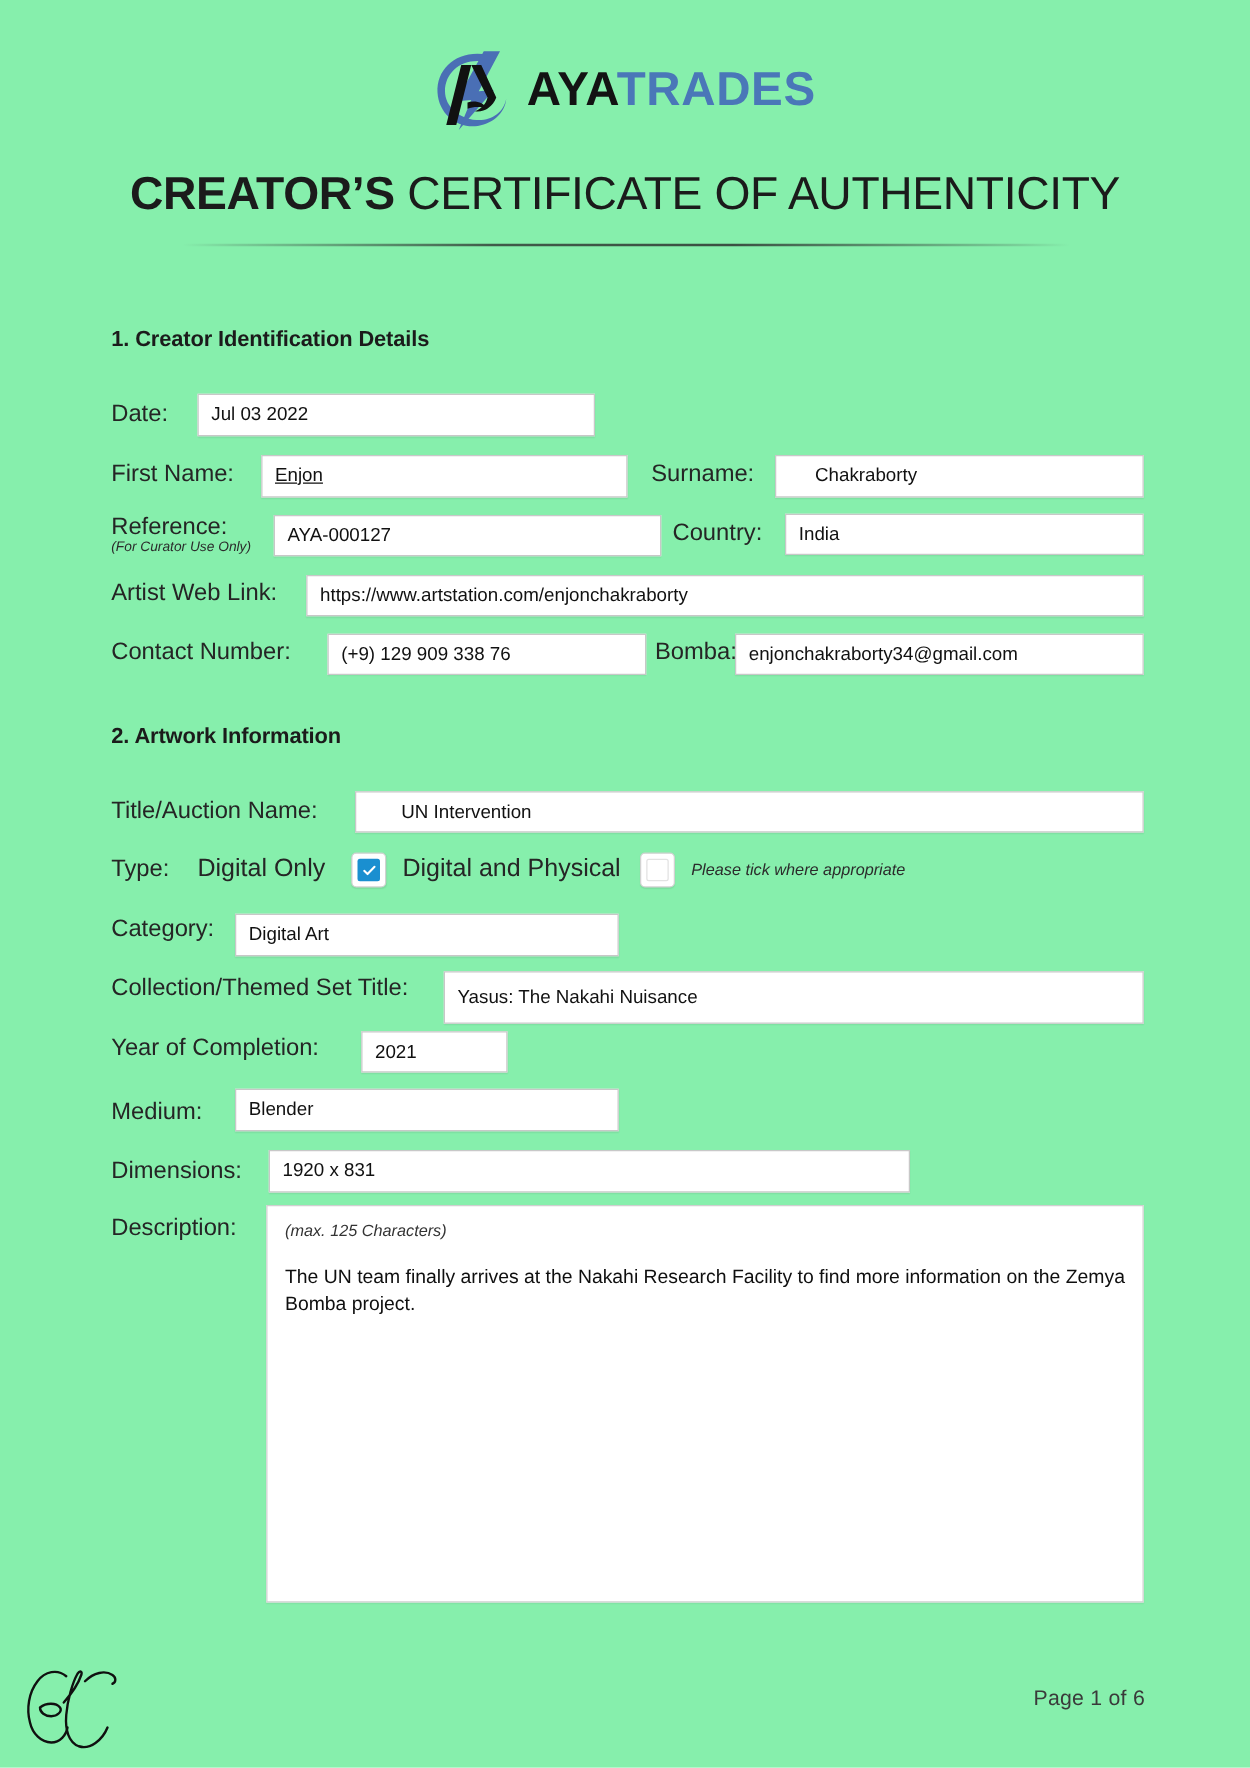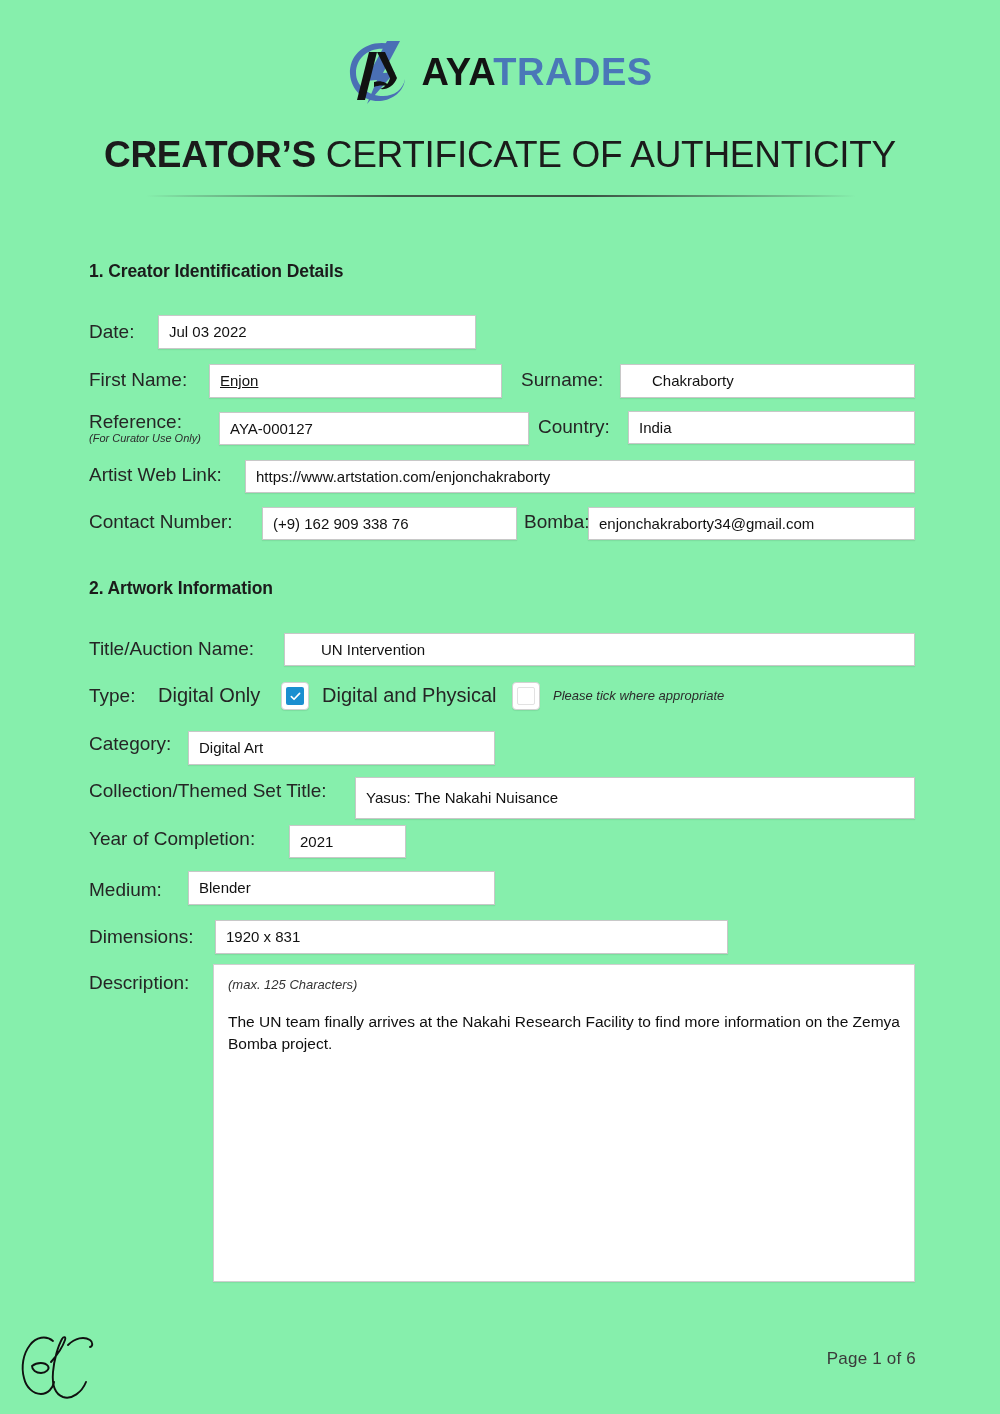--- a/index.html
+++ b/index.html
@@ -258,21 +258,21 @@
     <span class="fld-val">India</span>
   </div>
 
   <div class="lbl" style="left:89px; top:464px;">Artist Web Link:</div>
   <div class="fld" style="left:245px; top:460px; width:670px; height:33px;">
     <span class="fld-val">https://www.artstation.com/enjonchakraborty</span>
   </div>
 
   <div class="lbl" style="left:89px; top:511px;">Contact Number:</div>
   <div class="fld" style="left:262px; top:507px; width:255px; height:33px;">
-    <span class="fld-val">(+9) 162 909 338 76</span>
+    <span class="fld-val">(+9) 129 909 338 76</span>
   </div>
   <div class="lbl" style="left:524px; top:511px;">Bomba:</div>
   <div class="fld" style="left:588px; top:507px; width:327px; height:33px;">
     <span class="fld-val">enjonchakraborty34@gmail.com</span>
   </div>
 
   <div id="sec2" class="section-heading">2. Artwork Information</div>
 
   <div class="lbl" style="left:89px; top:638px;">Title/Auction Name:</div>
   <div class="fld" style="left:284px; top:633px; width:631px; height:33px;padding-left:36px;">

